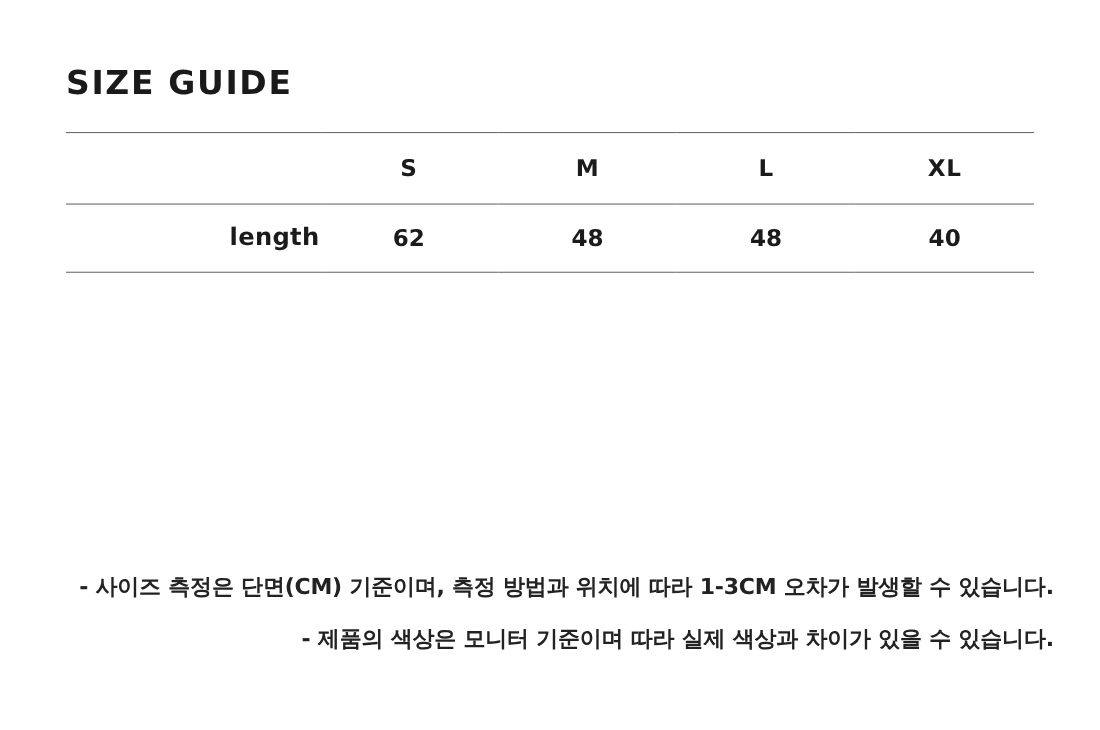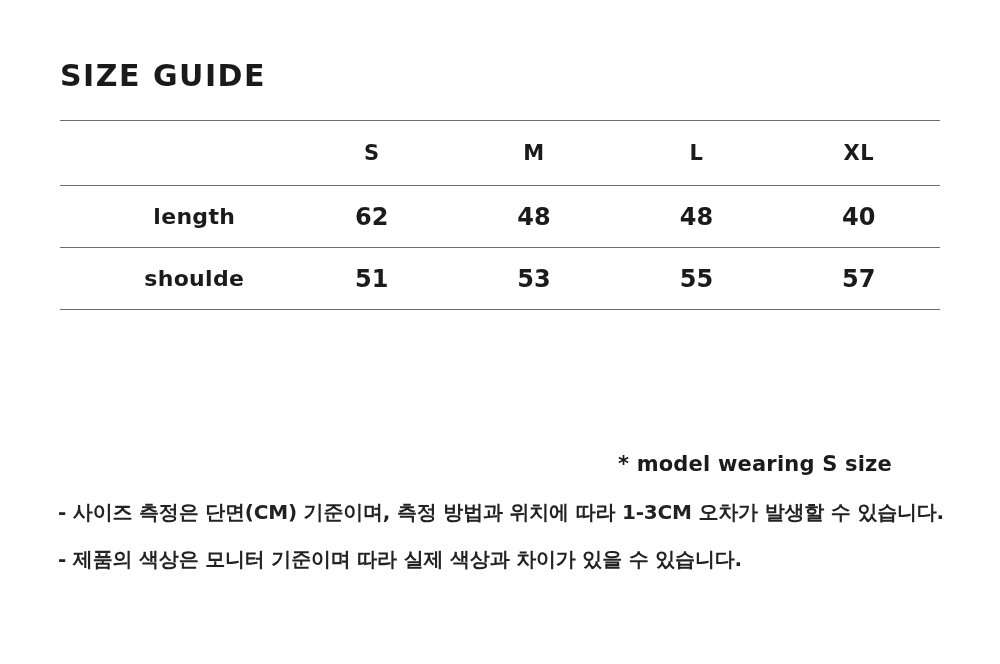--- a/index.html
+++ b/index.html
@@ -42,55 +42,56 @@
   }
   .size-table col.c-label { width: 230px; }
   .size-table col.c-val { width: 162px; }
   .size-table th, .size-table td {
     border: none;
     border-bottom: 1px solid #6d6d6d;
     padding: 0;
     height: 61px;
     vertical-align: middle;
     text-align: center;
-    font-size: 24px;
+    font-size: 21px;
     font-weight: 700;
     color: #1b1b1b;
     font-family: "DejaVu Sans", sans-serif;
   }
   .size-table thead th {
     border-top: 1px solid #6d6d6d;
     height: 64px;
     font-size: 21px;
     letter-spacing: 0.5px;
   }
   .size-table thead th.corner {
     border-bottom: 1px solid #6d6d6d;
   }
   .size-table tbody th.row-label {
-    text-align: center;
+    text-align: right;
     padding-left: 38px;
     font-size: 22px;
     font-weight: 700;
     letter-spacing: 0.3px;
   }
   .note-model {
     position: absolute;
     right: 60px;
     top: 452px;
     font-size: 21px;
     font-weight: 700;
     color: #1b1b1b;
     letter-spacing: 0.2px;
   }
   .notes {
     position: absolute;
     left: 58px;
-    top: 499px;
+    top: 520px;
     width: 900px;
+    text-align: right;
   }
   .note-line {
     font-size: 20px;
     font-weight: 700;
     color: #222222;
     line-height: 1.35;
     margin-bottom: 20px;
     letter-spacing: -0.2px;
   }
 </style>
@@ -119,30 +120,22 @@
       </tr>
     </thead>
     <tbody>
       <tr>
         <th class="row-label">length</th>
         <td>62</td>
         <td>48</td>
         <td>48</td>
         <td>40</td>
       </tr>
-      <tr>
-        <th class="row-label">shoulde</th>
-        <td>51</td>
-        <td>53</td>
-        <td>55</td>
-        <td>57</td>
-      </tr>
     </tbody>
   </table>
 
-  <div class="note-model">* model wearing S size</div>
 
   <div class="notes">
     <div class="note-line">- 사이즈 측정은 단면(CM) 기준이며, 측정 방법과 위치에 따라 1-3CM 오차가 발생할 수 있습니다.</div>
     <div class="note-line">- 제품의 색상은 모니터 기준이며 따라 실제 색상과 차이가 있을 수 있습니다.</div>
   </div>
 
 </div>
 
 </body></html>

